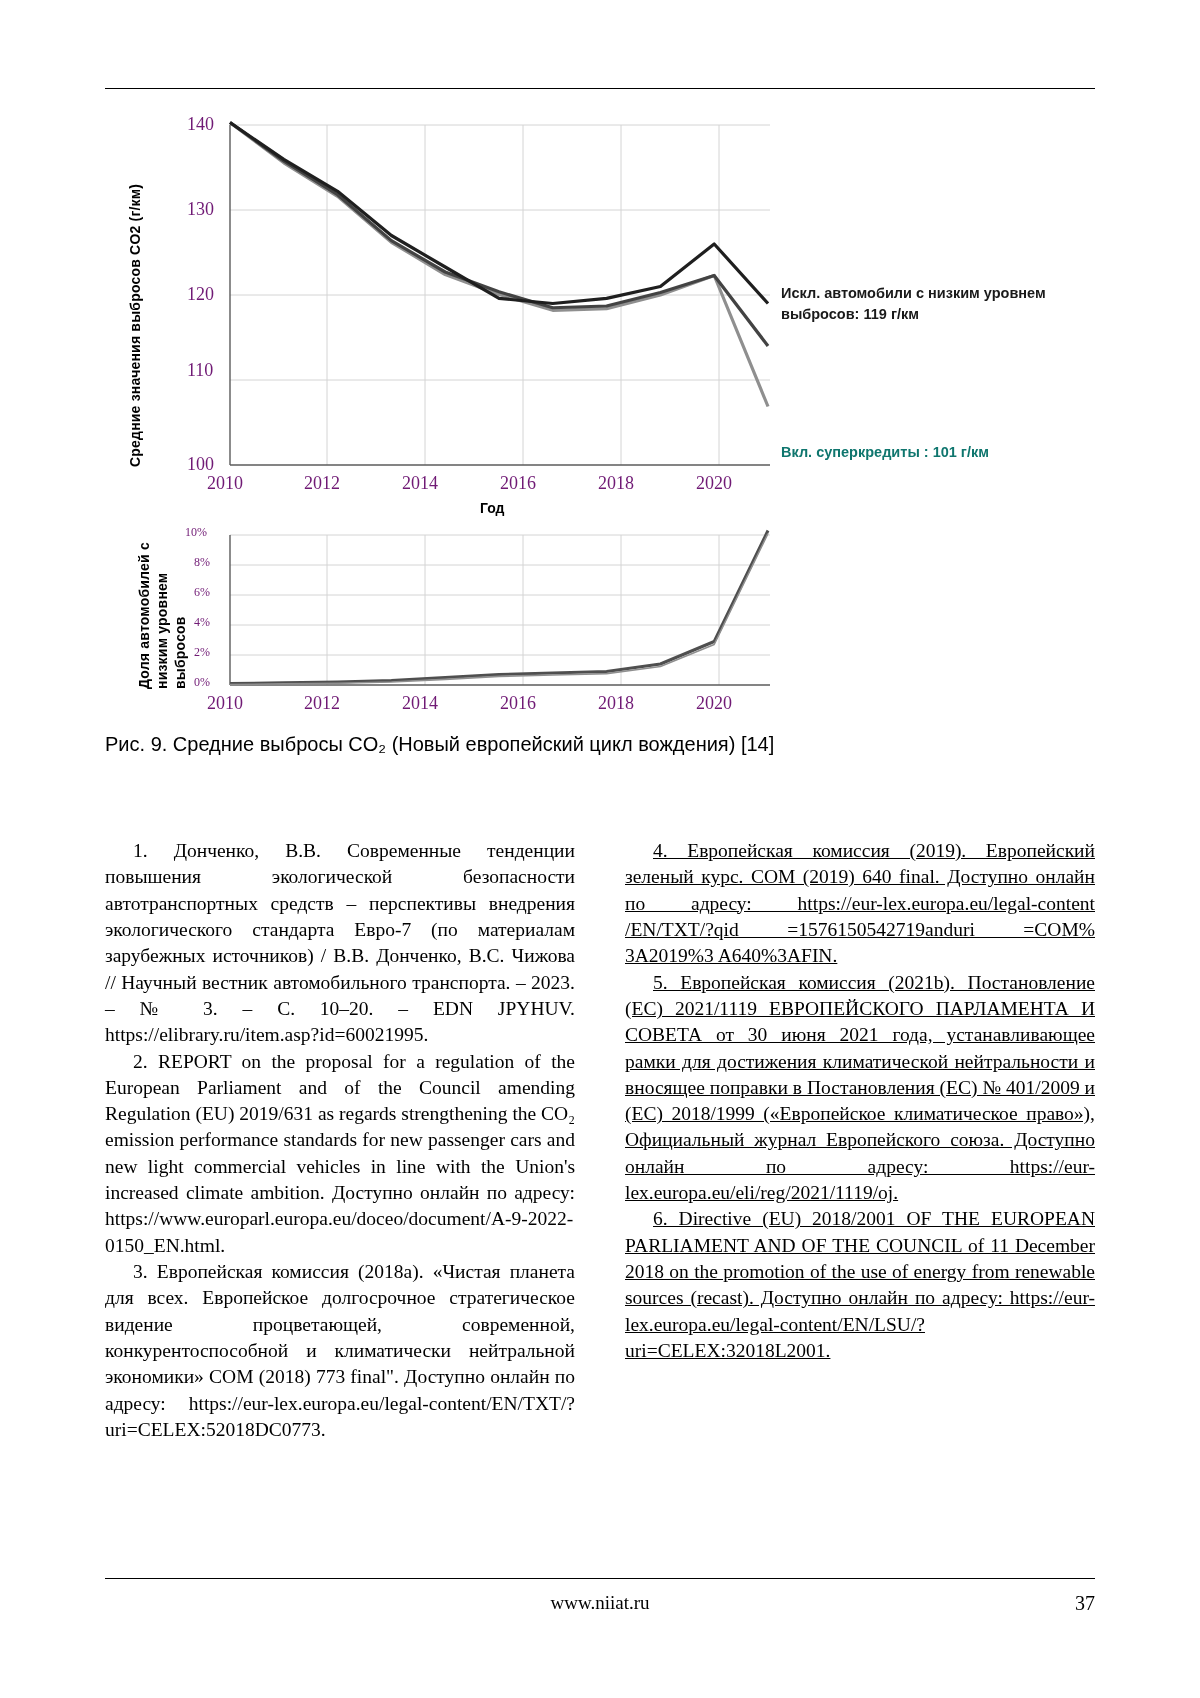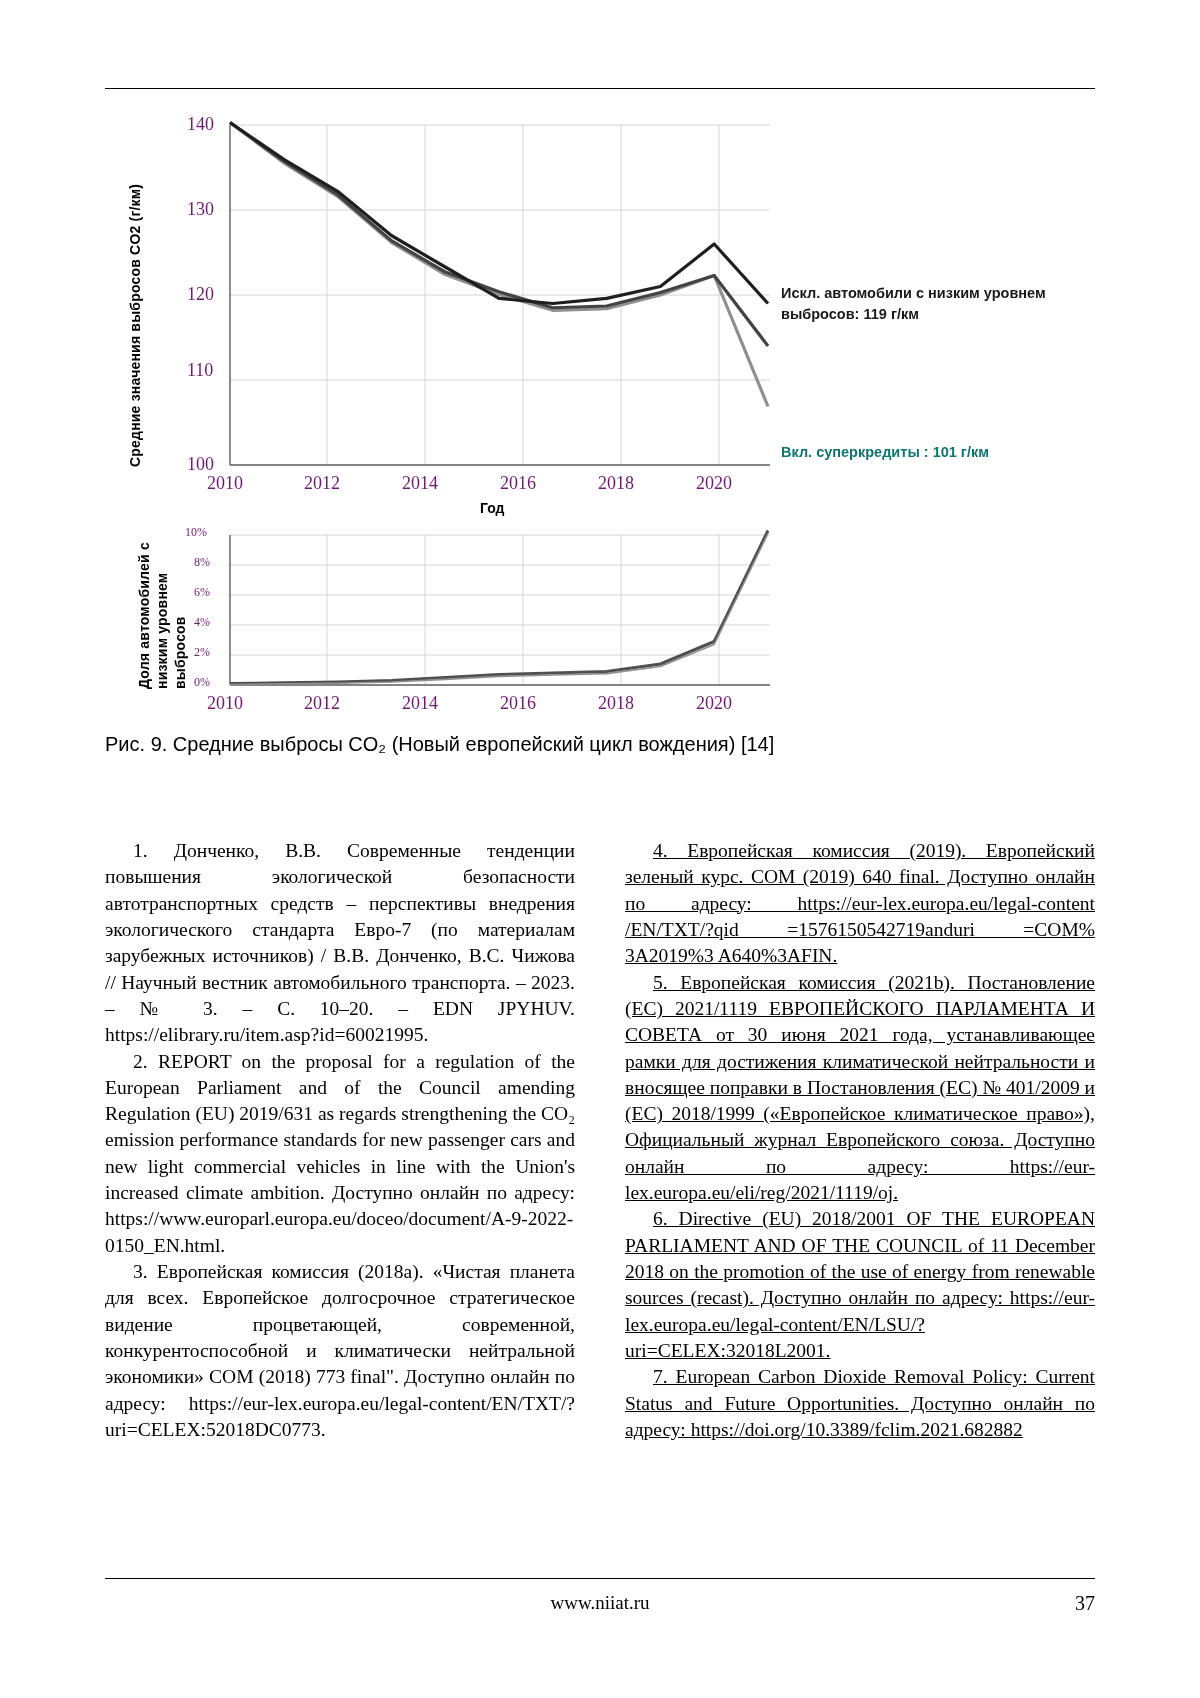--- a/index.html
+++ b/index.html
@@ -251,21 +251,20 @@
     <div class="col left">
       <p class="ref-item">1. Донченко, В.В. Современные тенденции повышения экологической безопасности автотранспортных средств – перспективы внедрения экологического стандарта Евро-7 (по материалам зарубежных источников) / В.В. Донченко, В.С. Чижова // Научный вестник автомобильного транспорта. – 2023. – № 3. – С. 10–20. – EDN JPYHUV. https://elibrary.ru/item.asp?id=60021995.</p>
       <p class="ref-item">2. REPORT on the proposal for a regulation of the European Parliament and of the Council amending Regulation (EU) 2019/631 as regards strengthening the CO₂ emission performance standards for new passenger cars and new light commercial vehicles in line with the Union's increased climate ambition. Доступно онлайн по адресу: https://www.europarl.europa.eu/doceo/document/A-9-2022-0150_EN.html.</p>
       <p class="ref-item">3. Европейская комиссия (2018a). «Чистая планета для всех. Европейское долгосрочное стратегическое видение процветающей, современной, конкурентоспособной и климатически нейтральной экономики» COM (2018) 773 final". Доступно онлайн по адресу: https://eur-lex.europa.eu/legal-content/EN/TXT/?uri=CELEX:52018DC0773.</p>
     </div>
 
     <div class="col right">
       <p class="ref-item">4. Европейская комиссия (2019). Европейский зеленый курс. COM (2019) 640 final. Доступно онлайн по адресу: https://eur-lex.europa.eu/legal-content /EN/TXT/?qid =1576150542719anduri =COM% 3A2019%3 A640%3AFIN.</p>
       <p class="ref-item">5. Европейская комиссия (2021b). Постановление (ЕС) 2021/1119 ЕВРОПЕЙСКОГО ПАРЛАМЕНТА И СОВЕТА от 30 июня 2021 года, устанавливающее рамки для достижения климатической нейтральности и вносящее поправки в Постановления (ЕС) № 401/2009 и (ЕС) 2018/1999 («Европейское климатическое право»), Официальный журнал Европейского союза. Доступно онлайн по адресу: https://eur-lex.europa.eu/eli/reg/2021/1119/oj.</p>
       <p class="ref-item">6. Directive (EU) 2018/2001 OF THE EUROPEAN PARLIAMENT AND OF THE COUNCIL of 11 December 2018 on the promotion of the use of energy from renewable sources (recast). Доступно онлайн по адресу: https://eur-lex.europa.eu/legal-content/EN/LSU/?uri=CELEX:32018L2001.</p>
-      <p class="ref-item">7. European Carbon Dioxide Removal Policy: Current Status and Future Opportunities. Доступно онлайн по адресу: https://doi.org/10.3389/fclim.2021.682882</p>
     </div>
   </div>
 
   <div class="rule-bottom"></div>
 
   <div class="footer">
     <span class="site">www.niiat.ru</span>
     <span class="pageno">37</span>
   </div>
 

